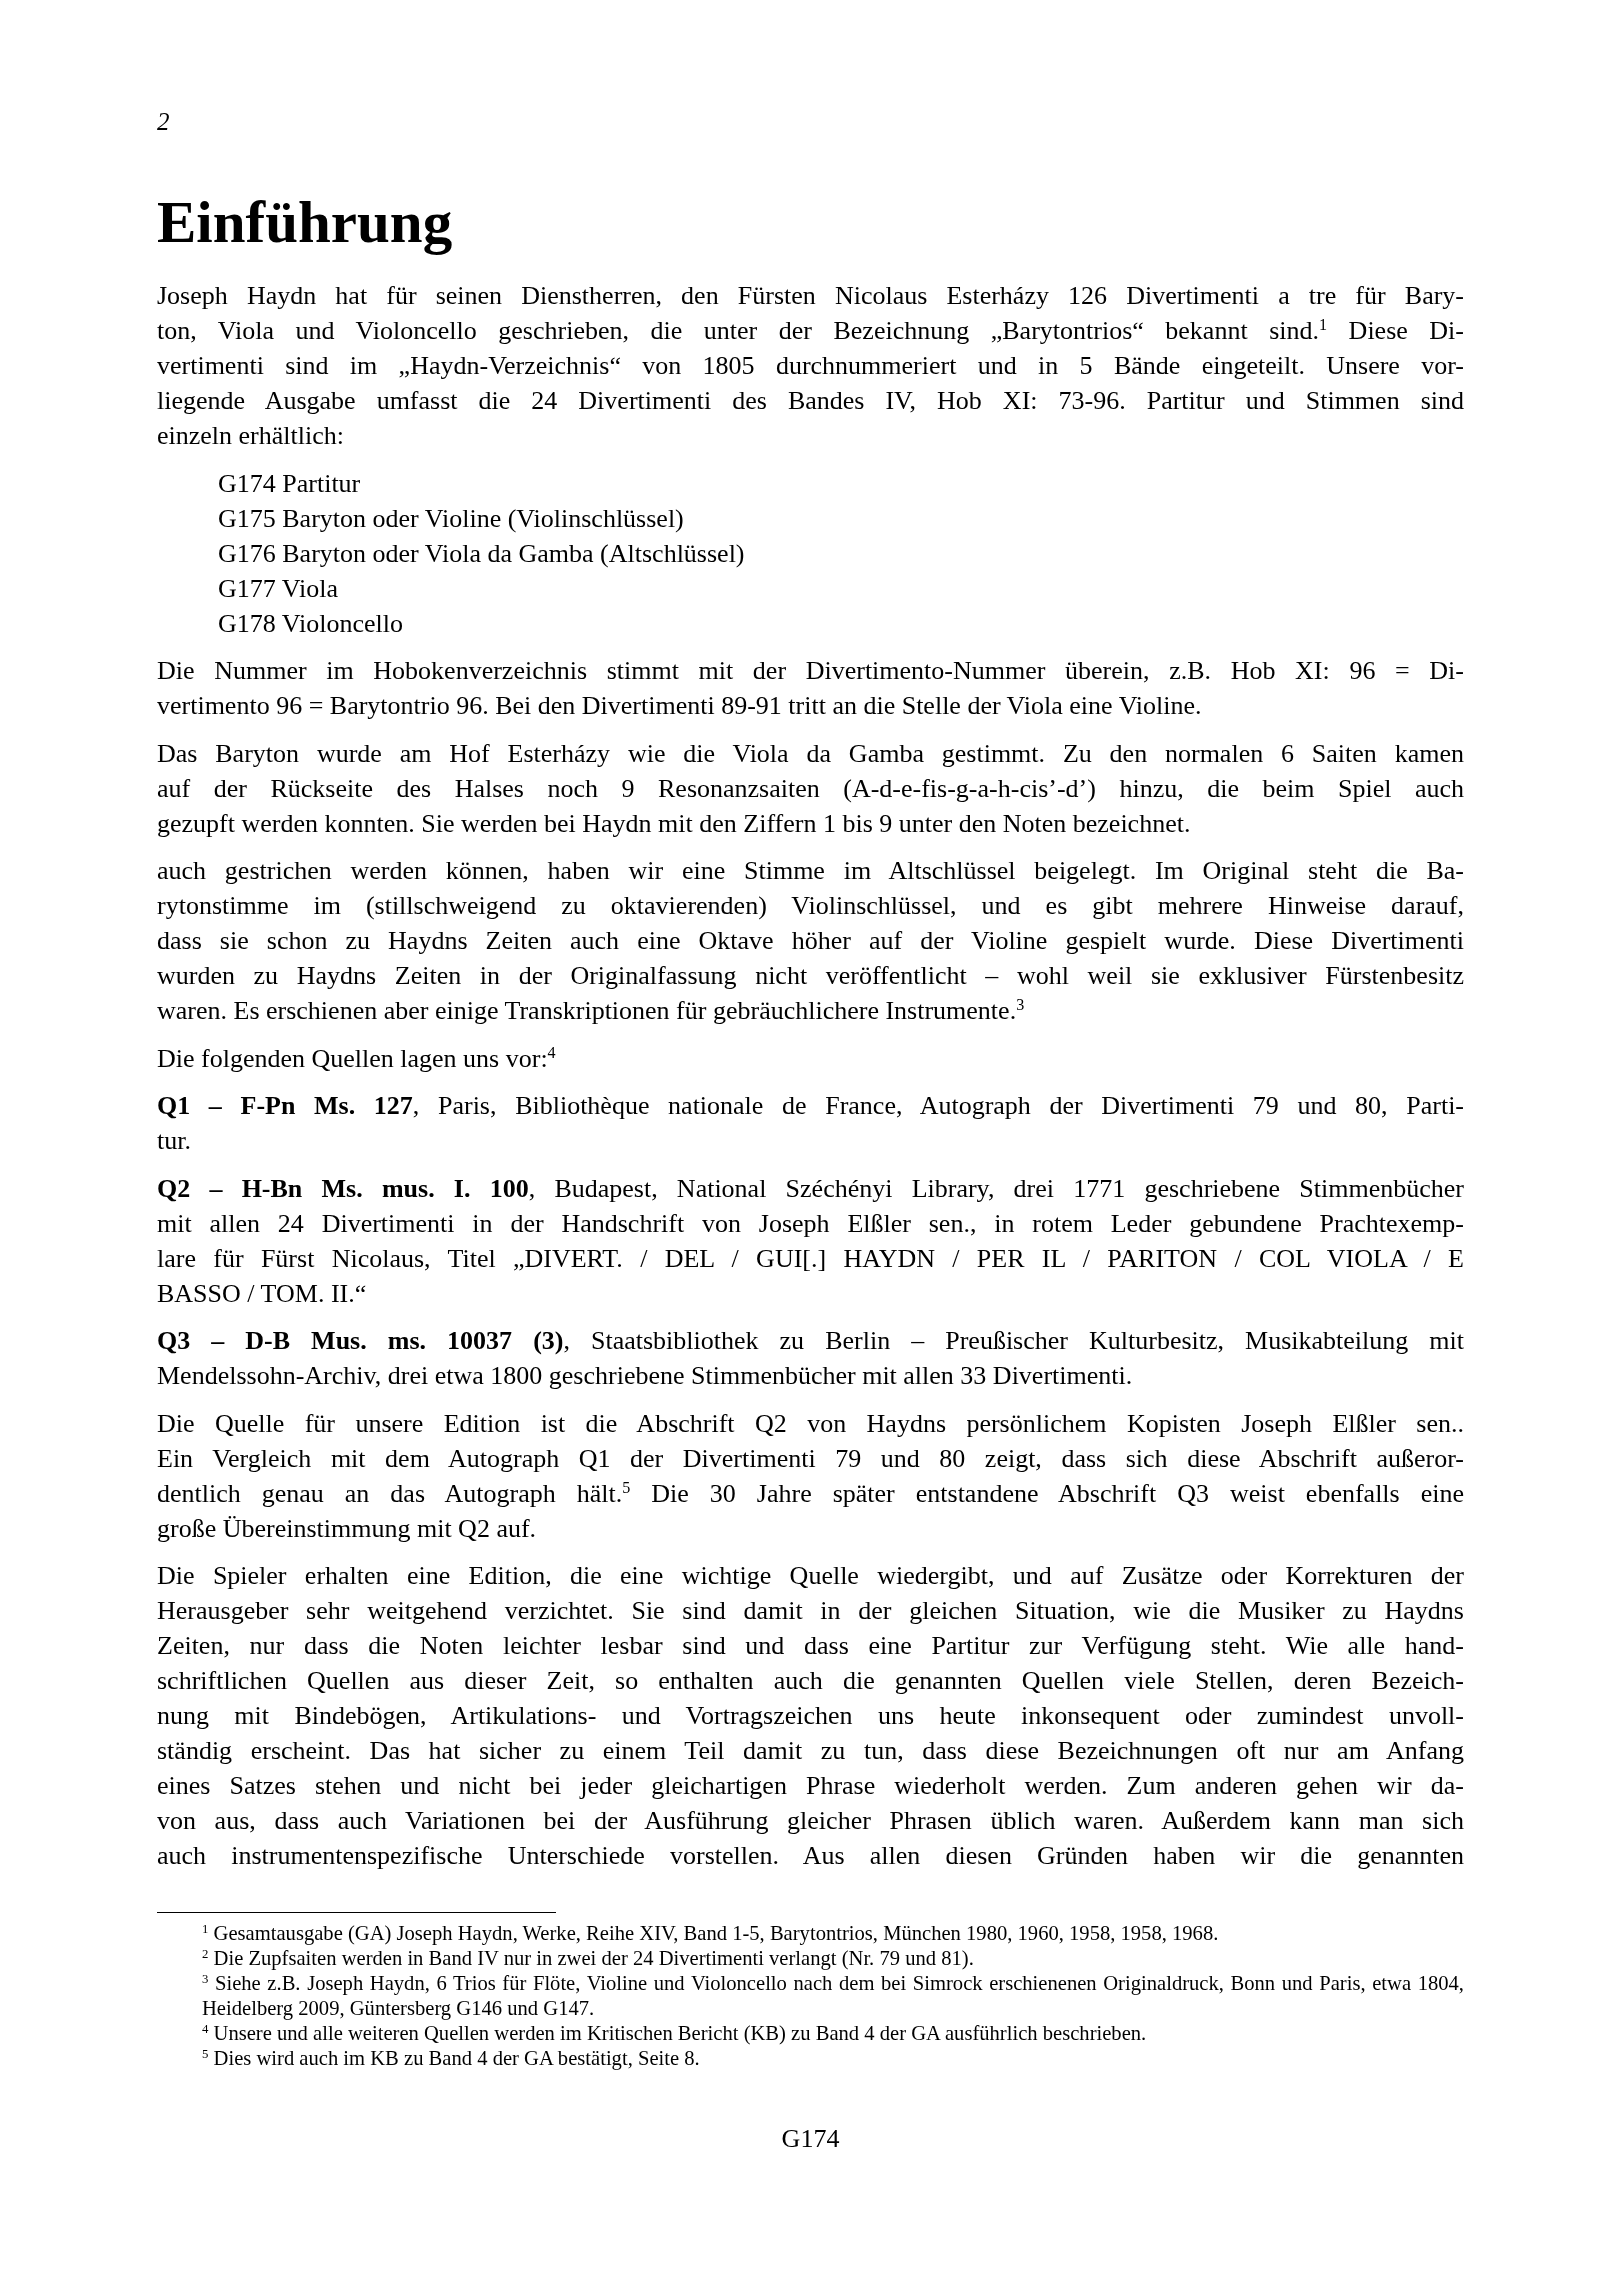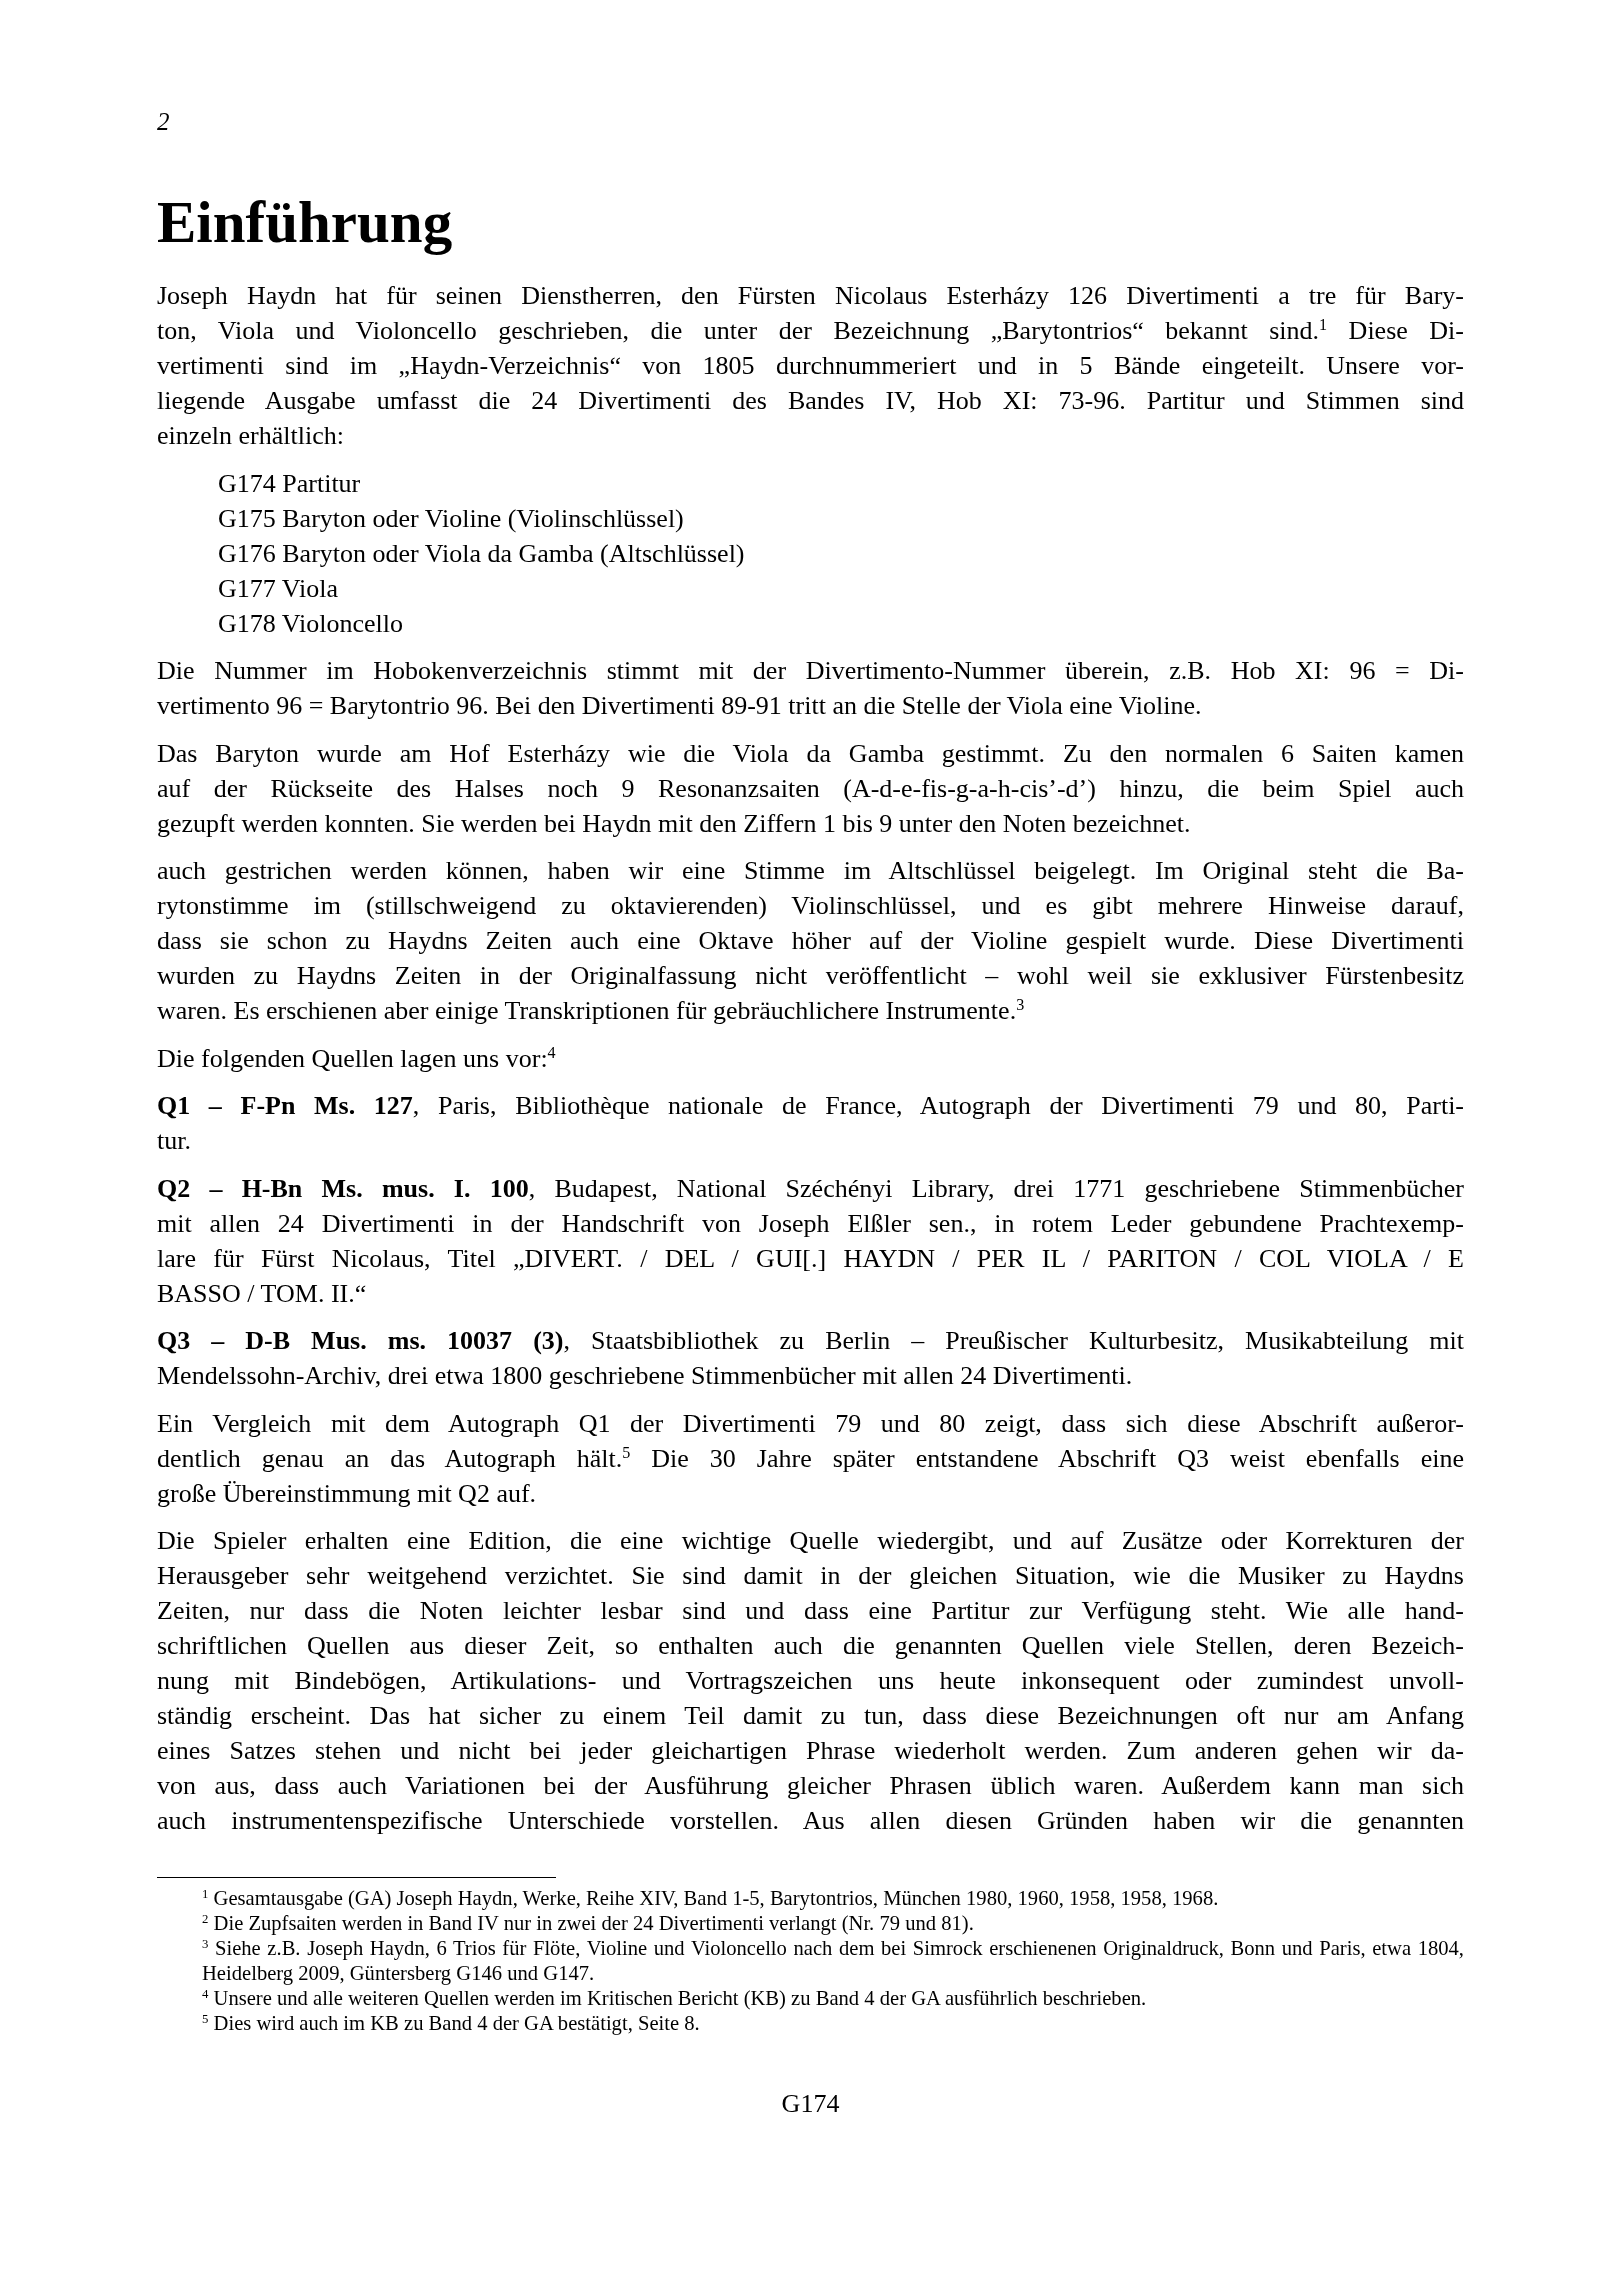--- a/index.html
+++ b/index.html
@@ -95,23 +95,24 @@
         <div class="line lline"><span>tur.</span></div>
       </div>
       <div class="para">
         <div class="line jline"><span class="b">Q2 – H-Bn Ms. mus. I. 100</span><span>, Budapest, National Széchényi Library, drei 1771 geschriebene Stimmenbücher</span></div>
         <div class="line jline"><span>mit allen 24 Divertimenti in der Handschrift von Joseph Elßler sen., in rotem Leder gebundene Prachtexemp-</span></div>
         <div class="line jline"><span>lare für Fürst Nicolaus, Titel „DIVERT. / DEL / GUI[.] HAYDN / PER IL / PARITON / COL VIOLA / E</span></div>
         <div class="line lline"><span>BASSO / TOM. II.“</span></div>
       </div>
       <div class="para">
         <div class="line jline"><span class="b">Q3 – D-B Mus. ms. 10037 (3)</span><span>, Staatsbibliothek zu Berlin – Preußischer Kulturbesitz, Musikabteilung mit</span></div>
-        <div class="line lline"><span>Mendelssohn-Archiv, drei etwa 1800 geschriebene Stimmenbücher mit allen 24 Divertimenti.</span></div>
+        <div class="line lline"><span>Mendelssohn-Archiv, drei etwa 1800 geschriebene Stimmenbücher mit allen 33 Divertimenti.</span></div>
       </div>
       <div class="para">
+        <div class="line jline"><span>Die Quelle für unsere Edition ist die Abschrift Q2 von Haydns persönlichem Kopisten Joseph Elßler sen..</span></div>
         <div class="line jline"><span>Ein Vergleich mit dem Autograph Q1 der Divertimenti 79 und 80 zeigt, dass sich diese Abschrift außeror-</span></div>
         <div class="line jline"><span>dentlich genau an das Autograph hält.</span><sup>5</sup><span> Die 30 Jahre später entstandene Abschrift Q3 weist ebenfalls eine</span></div>
         <div class="line lline"><span>große Übereinstimmung mit Q2 auf.</span></div>
       </div>
       <div class="para">
         <div class="line jline"><span>Die Spieler erhalten eine Edition, die </span><span class="i">eine</span><span> wichtige Quelle wiedergibt, und auf Zusätze oder Korrekturen der</span></div>
         <div class="line jline"><span>Herausgeber sehr weitgehend verzichtet. Sie sind damit in der gleichen Situation, wie die Musiker zu Haydns</span></div>
         <div class="line jline"><span>Zeiten, nur dass die Noten leichter lesbar sind und dass eine Partitur zur Verfügung steht. Wie alle hand-</span></div>
         <div class="line jline"><span>schriftlichen Quellen aus dieser Zeit, so enthalten auch die genannten Quellen viele Stellen, deren Bezeich-</span></div>
         <div class="line jline"><span>nung mit Bindebögen, Artikulations- und Vortragszeichen uns heute inkonsequent oder zumindest unvoll-</span></div>

